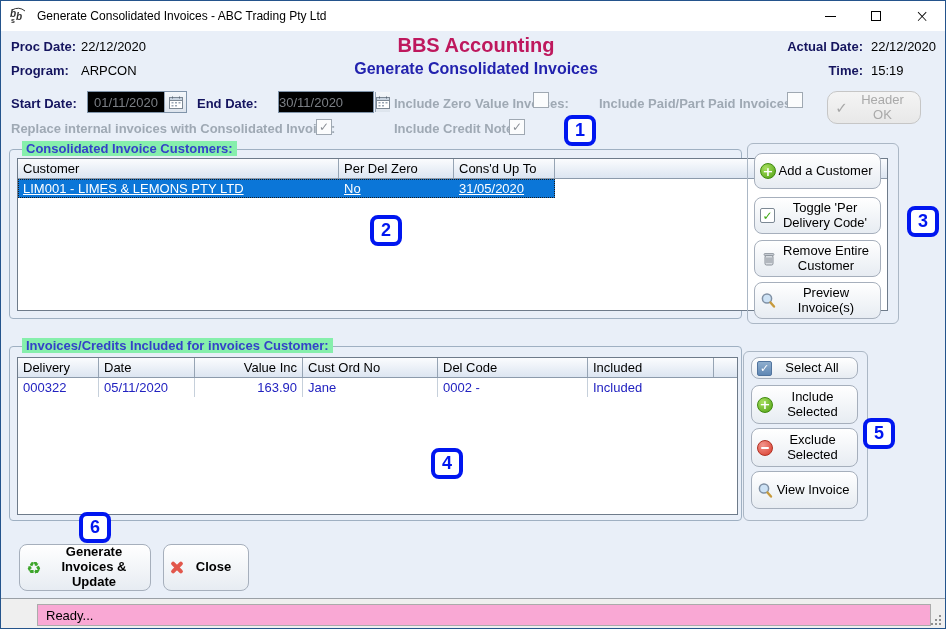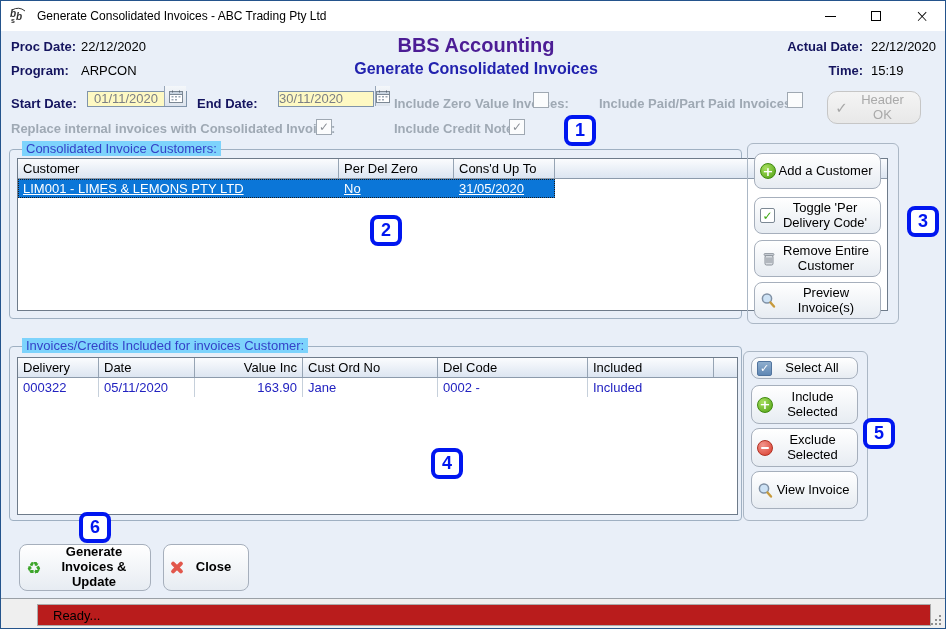--- a/index.html
+++ b/index.html
@@ -19,43 +19,43 @@
   .winbtn.min { right:92px; } .winbtn.max { right:46px; } .winbtn.close { right:0; }
   .glyph-min { width:11px; height:1px; background:#000; }
   .glyph-max { width:10px; height:10px; border:1px solid #000; }
   .glyph-close { font-size:17px; font-weight:300; line-height:1; font-family:"DejaVu Sans",sans-serif; }
 
   
   .lbl-b   { position:absolute; font-weight:bold; color:#15155F; white-space:nowrap; }
   .val     { position:absolute; color:#000; white-space:nowrap; }
   .lbl-dis { position:absolute; color:#9FA9B4; font-weight:bold; white-space:nowrap; }
   .app-h1  { position:absolute; left:250px; top:33px; width:450px; text-align:center;
-             font-size:20px; font-weight:bold; color:#4c1d95; }
+             font-size:20px; font-weight:bold; color:#be185d; }
   .app-h2  { position:absolute; left:250px; top:59px; width:450px; text-align:center;
              font-size:16px; font-weight:bold; color:#2222AE; }
   .hdr-right { position:absolute; right:6px; width:170px; display:flex; gap:8px;
                justify-content:flex-end; }
   .hdr-right .k { font-weight:bold; color:#15155F; }
   .hdr-right .v { min-width:68px; text-align:left; }
 
   
-  .datefield { position:absolute; height:16px; border:1px solid #8094AA; background:#fef9c3;
-               display:flex; align-items:flex-end; }
+  .datefield { position:absolute; height:22px; border:1px solid #8094AA; background:#000000;
+               display:flex; align-items:center; }
   .datefield .dtext { flex:1; text-align:center; color:#7B7F85; font-size:13px; }
   .datefield .calbtn { width:22px; height:20px; border-left:1px solid #97A6B8;
                background:linear-gradient(#F4F7FA,#DDE4ED); display:flex; align-items:center;
                justify-content:center; cursor:default; }
   .cb { position:absolute; width:16px; height:16px; background:#FBFCFD; border:1px solid #9FA8B2;
         display:flex; align-items:center; justify-content:center; font-family:"DejaVu Sans",sans-serif;
         font-size:12px; font-weight:bold; color:#8B9097; }
 
   
   .gbox { position:absolute; border:1px solid #9FB0C2; border-radius:4px; }
-  .glabel { position:absolute; top:-9px; left:12px; background:#7dd3fc; padding:0 4px;
-            color:#3442C8; white-space:nowrap; }
+  .glabel { position:absolute; top:-9px; left:12px; background:#86efac; padding:0 4px;
+            color:#3442C8; white-space:nowrap;font-weight:bold; }
   .tbl { position:absolute; background:#fff; border:1px solid #6E7B8A; overflow:hidden; }
   .thead { display:flex; height:20px; background:linear-gradient(#FBFCFE,#DCE5F1);
            border-bottom:1px solid #8C9AAB; }
   .th { padding:2px 0 0 5px; font-size:13px; color:#000; border-right:1px solid #96A4B4;
         white-space:nowrap; overflow:hidden; }
   .th.num { text-align:right; padding-right:5px; }
   .trow { display:flex; height:19px; align-items:center; }
   .trow.sel { background:#0B76D8; color:#fff; outline:1px dotted #1b1b1b; outline-offset:-1px; }
   .trow.blue { color:#2222C0; }
   .td { padding:0 0 0 5px; white-space:nowrap; overflow:hidden; font-size:13px; }
@@ -93,22 +93,22 @@
   .ic-check-dis { color:#A7A7A7; font-size:15px; font-weight:bold; }
 
   
   .ann { position:absolute; width:32px; height:31px; background:#fff; border:4px solid #0016F0;
          border-radius:8px; color:#0016F0; font-weight:bold; font-size:18px; display:flex;
          align-items:center; justify-content:center; z-index:60; }
 
   
   .statusbar { position:absolute; left:0; top:597px; width:100%; height:31px; background:#EFEFEF;
                border-top:1px solid #9AA0A6; }
-  .statusfield { position:absolute; left:36px; top:5px; width:894px; height:22px; background:#b91c1c;
-               border:1px solid #ABABAB; display:flex; align-items:center; padding-left:15px; }
+  .statusfield { position:absolute; left:36px; top:5px; width:894px; height:22px; background:#f9a8d4;
+               border:1px solid #ABABAB; display:flex; align-items:center; padding-left:8px; }
   .grip { position:absolute; right:3px; bottom:3px; width:12px; height:12px;
           background:
             radial-gradient(circle 1.5px at 10px 2px, #8f8f8f 95%, transparent),
             radial-gradient(circle 1.5px at 6px 6px, #8f8f8f 95%, transparent),
             radial-gradient(circle 1.5px at 10px 6px, #8f8f8f 95%, transparent),
             radial-gradient(circle 1.5px at 2px 10px, #8f8f8f 95%, transparent),
             radial-gradient(circle 1.5px at 6px 10px, #8f8f8f 95%, transparent),
             radial-gradient(circle 1.5px at 10px 10px, #8f8f8f 95%, transparent); }
 </style>
 </head>

